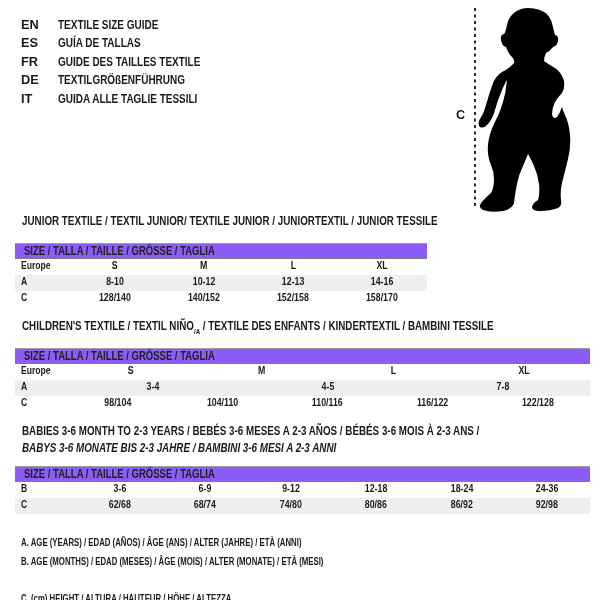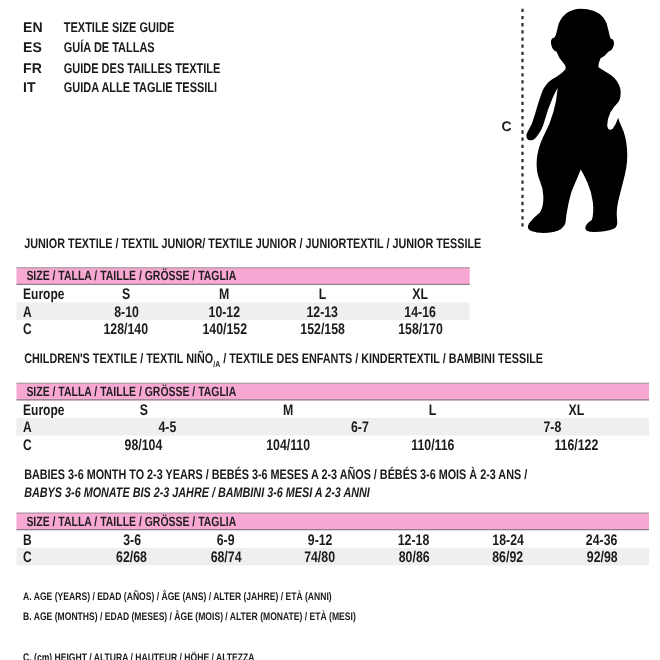--- a/index.html
+++ b/index.html
@@ -17,26 +17,26 @@
   .lang-list { left:21px; top:13px; }
   .lang-row { display:flex; height:18.6px; align-items:flex-end; font-size:12.8px; font-weight:700; }
   .lang-code { width:37px; flex:0 0 37px; }
 
   
   .tbl-title { font-size:12.6px; font-weight:700; white-space:nowrap; }
 
   
   .st { position:absolute; }
   .st-band {
-    box-sizing:border-box; height:16px; background:#f9a8d4;
+    box-sizing:border-box; height:16px; background:#8b5cf6;
     border-top:1px solid #9e9e9e; border-bottom:1px solid #7c7c7c;
     display:flex; align-items:center; padding-left:9px;
     font-size:12.2px; font-weight:700; color:#1f1f1f;
   }
-  .st-row { display:flex; align-items:flex-start; height:16px; font-size:14px; font-weight:700; }
+  .st-row { display:flex; align-items:flex-start; height:16px; font-size:11px; font-weight:700; }
   .st-row.shaded { background:#efefef; }
   .st-lab { box-sizing:border-box; padding-left:6px; flex:0 0 auto; }
   .st-cell { flex:1 1 0; text-align:center; }
   .t1 .st-lab { width:55px; }
   .t2 .st-lab { width:50px; }
   .t3 .st-lab { width:62px; }
 
   sub.small { font-size:8px; }
 
   
@@ -53,20 +53,24 @@
     <span class="lang-code">EN</span>
     <span class="cxl">TEXTILE SIZE GUIDE</span>
   </div>
   <div class="lang-row">
     <span class="lang-code">ES</span>
     <span class="cxl">GUÍA DE TALLAS</span>
   </div>
   <div class="lang-row">
     <span class="lang-code">FR</span>
     <span class="cxl">GUIDE DES TAILLES TEXTILE</span>
+  </div>
+  <div class="lang-row">
+    <span class="lang-code">DE</span>
+    <span class="cxl">TEXTILGRÖßENFÜHRUNG</span>
   </div>
   <div class="lang-row">
     <span class="lang-code">IT</span>
     <span class="cxl">GUIDA ALLE TAGLIE TESSILI</span>
   </div>
 </div>
 
 <div class="abs" style="left:452px; top:2px; width:148px; height:212px;">
   <svg width="148" height="212" viewBox="0 0 148 212">
     <line x1="23" y1="6" x2="23" y2="205" stroke="#2a2a2a" stroke-width="2" stroke-dasharray="3 3.5"></line>
@@ -146,30 +150,31 @@
   </div>
   <div class="st-row">
     <span class="st-lab"><span class="cxl">Europe</span></span>
     <span class="st-cell"><span class="cxc">S</span></span>
     <span class="st-cell"><span class="cxc">M</span></span>
     <span class="st-cell"><span class="cxc">L</span></span>
     <span class="st-cell"><span class="cxc">XL</span></span>
   </div>
   <div class="st-row shaded">
     <span class="st-lab"><span class="cxl">A</span></span>
+    <span class="st-cell"><span class="cxc">3-4</span></span>
     <span class="st-cell"><span class="cxc">4-5</span></span>
-    <span class="st-cell"><span class="cxc">6-7</span></span>
     <span class="st-cell"><span class="cxc">7-8</span></span>
   </div>
   <div class="st-row">
     <span class="st-lab"><span class="cxl">C</span></span>
     <span class="st-cell"><span class="cxc">98/104</span></span>
     <span class="st-cell"><span class="cxc">104/110</span></span>
     <span class="st-cell"><span class="cxc">110/116</span></span>
     <span class="st-cell"><span class="cxc">116/122</span></span>
+    <span class="st-cell"><span class="cxc">122/128</span></span>
   </div>
 </div>
 
 <div class="abs tbl-title" style="left:22px; top:424px;">
   <span class="cxl">BABIES 3-6 MONTH TO 2-3 YEARS / BEBÉS 3-6 MESES A 2-3 AÑOS / BÉBÉS 3-6 MOIS À 2-3 ANS /</span>
 </div>
 <div class="abs tbl-title" style="left:22px; top:441px;font-style:italic;">
   <span class="cxl">BABYS 3-6 MONATE BIS 2-3 JAHRE / BAMBINI 3-6 MESI A 2-3 ANNI</span>
 </div>
 <div class="st t3" style="left:15px; top:466px; width:575px;">

